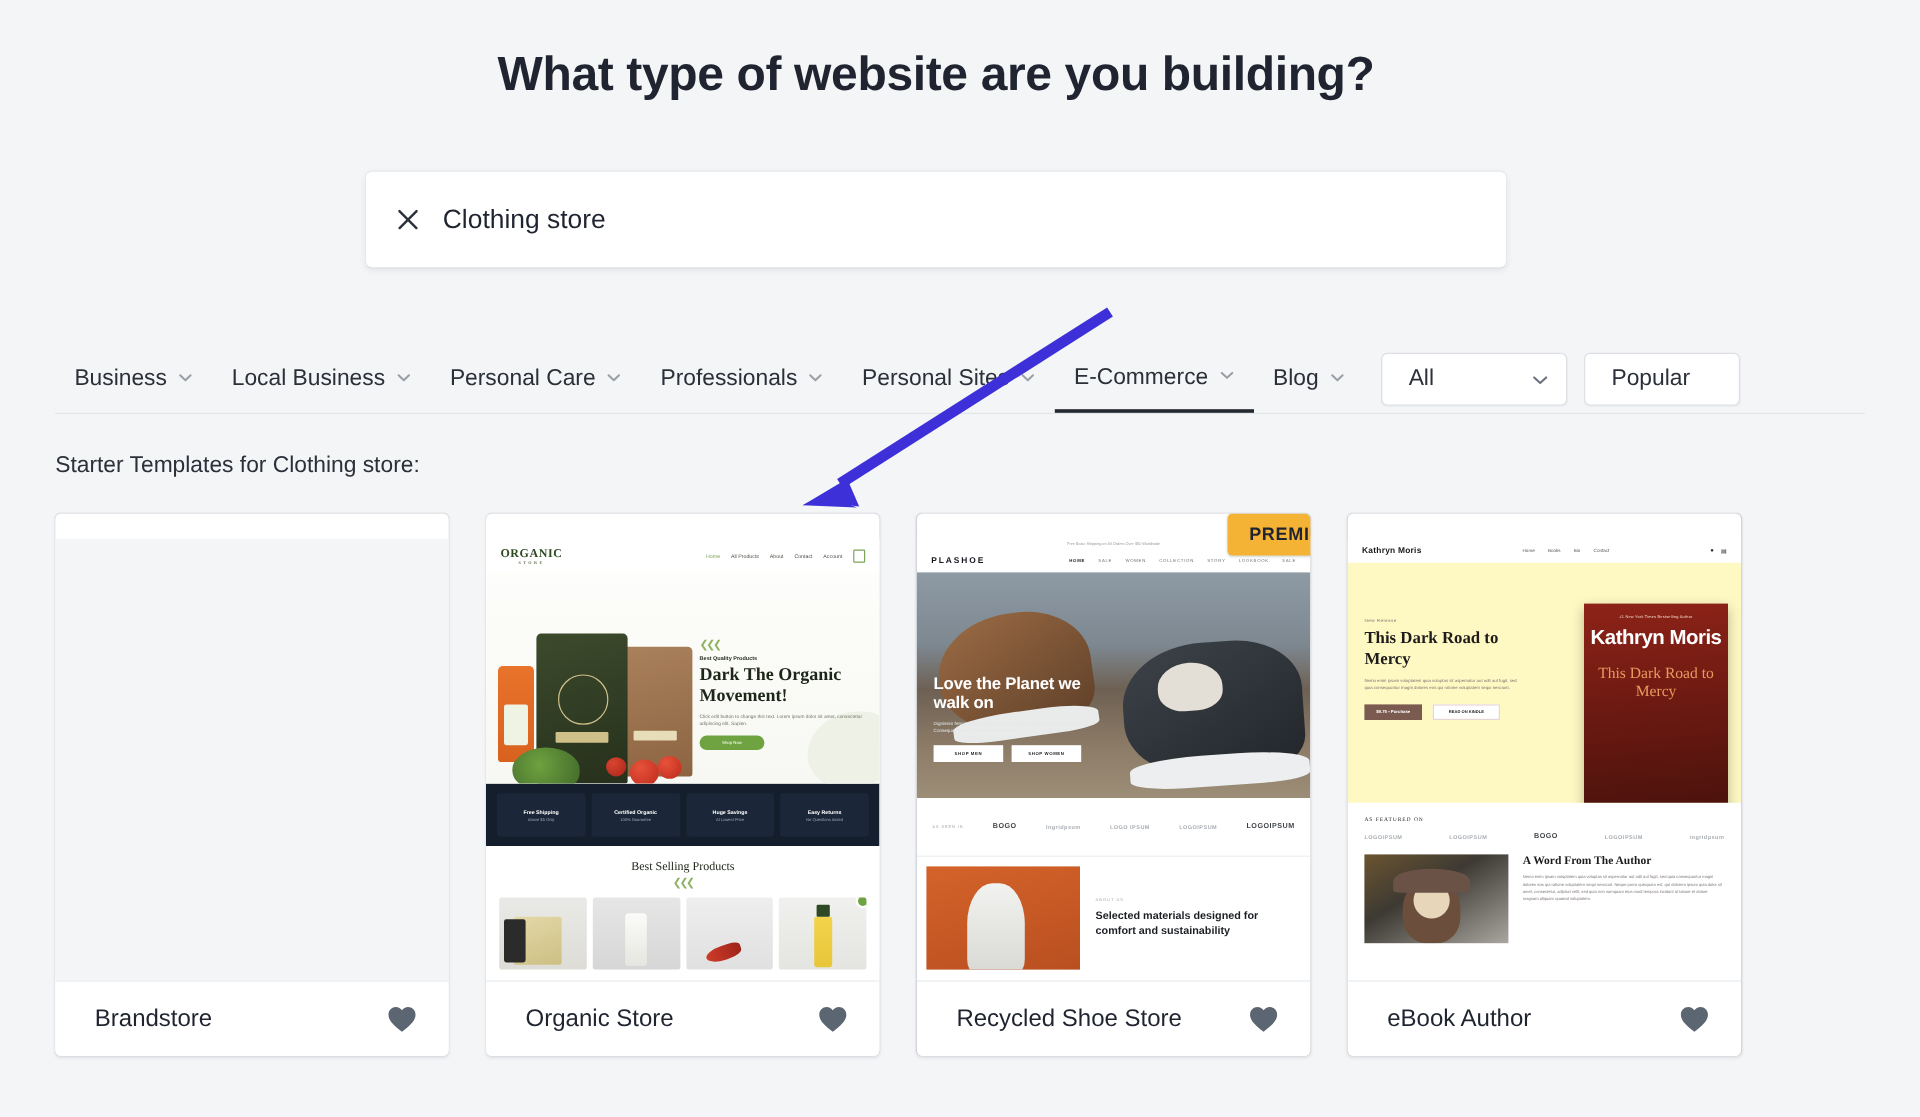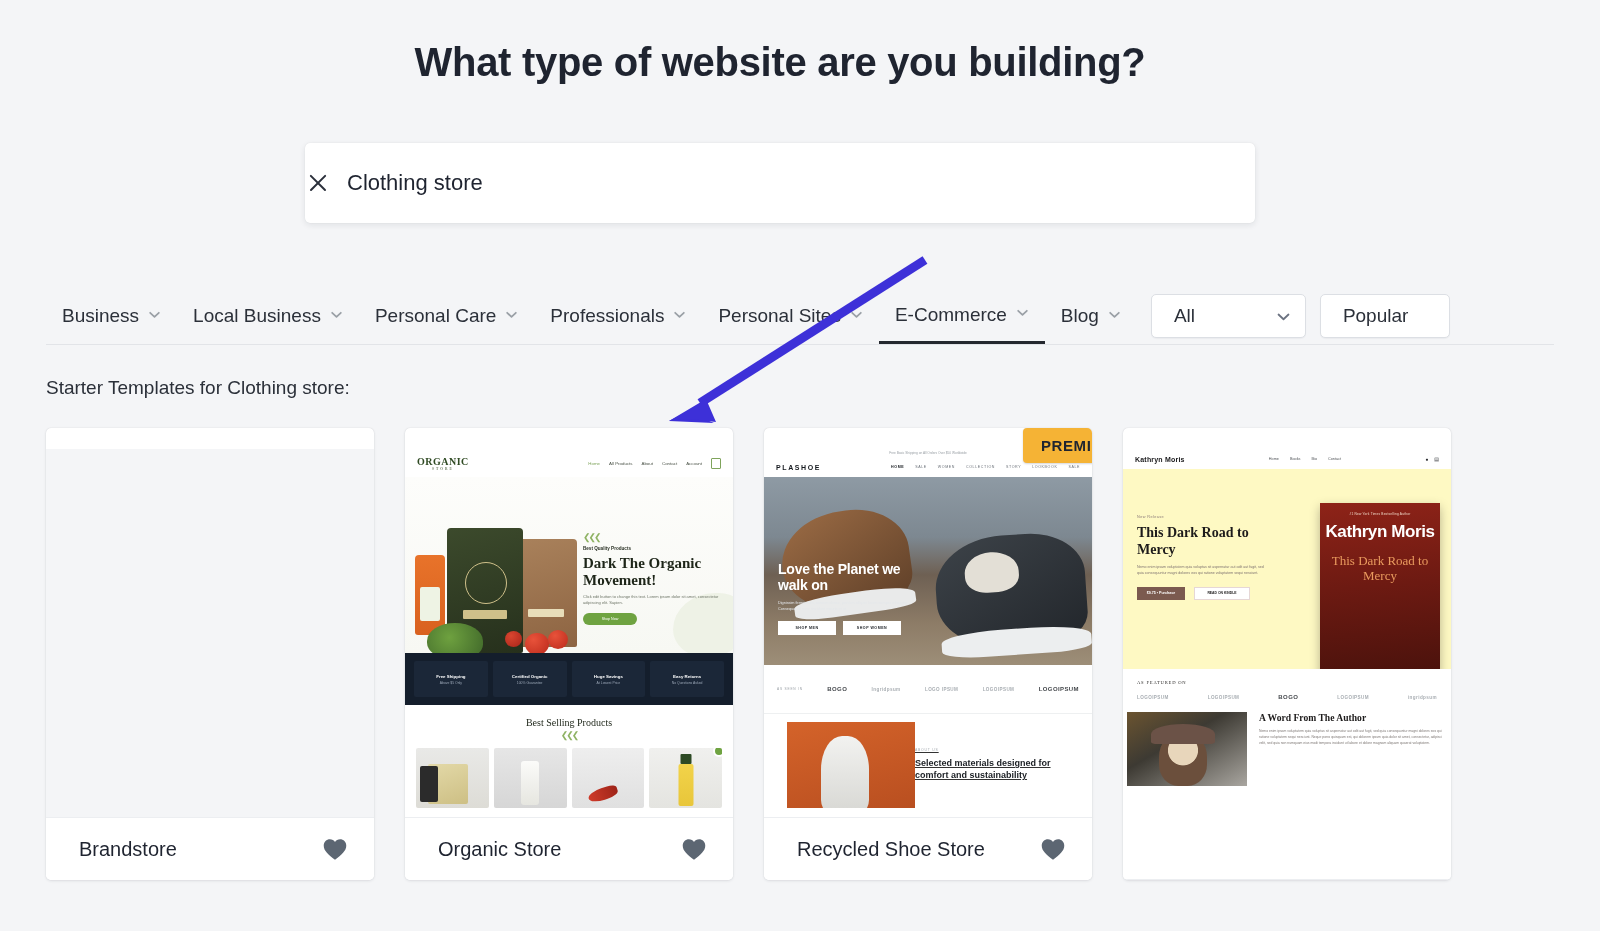--- a/index.html
+++ b/index.html
@@ -19,21 +19,21 @@
     letter-spacing: -0.3px;
   }
 
   
   .search-box {
     position: absolute; left: 305px; top: 143px;
     width: 950px; height: 80px;
     background: #ffffff;
     border-radius: 5px;
     box-shadow: 0 2px 6px rgba(22,30,45,.09), 0 0 1px rgba(22,30,45,.12);
-    display: flex; align-items: center; 
+    display: flex; align-items: center; padding-left: 22px;
   }
   .clear-icon {
     width: 26px; height: 26px; position: relative; flex: 0 0 auto;
     margin-right: 16px; cursor: pointer;
   }
   .clear-icon::before, .clear-icon::after {
     content: ""; position: absolute; left: 2px; top: 12px;
     width: 22px; height: 1.8px; background: #2a2f3a; border-radius: 1px;
   }
   .clear-icon::before { transform: rotate(45deg); }
@@ -217,21 +217,21 @@
   .sh-h1 { font-size:14px; line-height:1.18; font-weight:700; color:#fff; letter-spacing:-.2px; }
   .sh-p  { font-size:3.8px; color:#e4e7ea; line-height:1.6; margin-top:6px; width:130px; }
   .sh-btns { display:flex; gap:7px; margin-top:9px; }
   .sh-btn { width:58px; height:14px; background:#fff; display:flex; align-items:center;
             justify-content:center; font-size:3.6px; font-weight:700; color:#1b1f24; letter-spacing:.5px; }
   .sh-logos { height:48px; background:#fff; display:flex; align-items:center;
               justify-content:space-between; padding:0 13px; }
   .sh-as { font-size:3.2px; letter-spacing:.8px; color:#9aa0a6; }
   .lg { font-size:6px; font-weight:700; color:#1b1f24; letter-spacing:.4px; opacity:.85; }
   .lg.soft { color:#9aa0a6; font-weight:600; font-size:4.6px; }
-  .sh-feat { background:#fff; display:flex; padding:8px 23px 0; border-top:1px solid #eef0f1;text-decoration:underline;}
+  .sh-feat { background:#fff; display:flex; gap:13px; padding:8px 8px 0; border-top:1px solid #eef0f1;}
   .sh-img { width:128px; height:86px; background:linear-gradient(165deg,#d4632a,#b94f20); position:relative; overflow:hidden;}
   .sh-img::after { content:""; position:absolute; left:34px; top:14px; width:48px; height:76px;
                    background:linear-gradient(180deg,#f2f2f0,#d8d8d4); border-radius:44% 44% 16% 16%; }
   .sh-ftxt { flex:1; padding-top:26px; }
   .sh-kick { font-size:3.4px; letter-spacing:.8px; color:#a2a8ae; }
   .sh-h2 { font-size:9px; line-height:1.34; font-weight:700; color:#1b1f24; margin-top:5px; }
 
   
   .eb-nav { height:20px; background:#fff; display:flex; align-items:center;
             justify-content:space-between; padding:0 12px; }
@@ -253,21 +253,21 @@
              background:linear-gradient(175deg,#8e2318 0%,#6d1a12 48%,#4a120c 100%);
              box-shadow:0 4px 10px rgba(0,0,0,.28); text-align:center; padding-top:9px; overflow:hidden; }
   .eb-book .bq { font-size:3.2px; color:#f0d9c8; letter-spacing:.2px; }
   .eb-book .bn { font-size:17px; line-height:1.02; font-weight:700; color:#fff;
                  margin-top:7px; letter-spacing:-.4px; }
   .eb-book .bt { font-family:"Liberation Serif", serif; font-size:13px; line-height:1.14;
                  color:#e99a5e; margin-top:14px; }
   .eb-feat { background:#fff; padding:11px 14px 0; }
   .eb-as { font-family:"Liberation Serif", serif; font-size:4.6px; letter-spacing:.8px; color:#2a2827; }
   .eb-logos { display:flex; align-items:center; justify-content:space-between; margin-top:9px; }
-  .eb-word { display:flex; gap:12px; padding:12px 4px 0; }
+  .eb-word { display:flex; gap:12px; padding:12px 14px 0; }
   .eb-photo { width:120px; height:74px; overflow:hidden;
               background:linear-gradient(150deg,#6b5430 0%,#3d3a33 40%,#a9a6a0 100%); position:relative; }
   .eb-photo::after { content:""; position:absolute; left:32px; top:20px; width:48px; height:54px;
                      background:radial-gradient(circle at 50% 34%, #e8d6bb 0 34%, #6b4f3c 36% 100%);
                      border-radius:46% 46% 40% 40%; }
   .eb-photo::before { content:""; position:absolute; left:24px; top:12px; width:64px; height:20px;
                      background:#6b5247; border-radius:50% 50% 10% 10%; z-index:2; }
   .eb-wtxt { flex:1; }
   .eb-h2 { font-family:"Liberation Serif", serif; font-size:9.6px; font-weight:700; color:#1d1b1b; }
   .eb-wp { font-size:3.4px; color:#7f7976; line-height:1.75; margin-top:6px; }
@@ -560,20 +560,28 @@
           </div>
           <div class="eb-word">
             <div class="eb-photo"></div>
             <div class="eb-wtxt">
               <div class="eb-h2">A Word From The Author</div>
               <div class="eb-wp">Nemo enim ipsam voluptatem quia voluptas sit aspernatur aut odit aut fugit, sed quia consequuntur magni dolores eos qui ratione voluptatem sequi nesciunt. Neque porro quisquam est, qui dolorem ipsum quia dolor sit amet, consectetur, adipisci velit, sed quia non numquam eius modi tempora incidunt ut labore et dolore magnam aliquam quaerat voluptatem.</div>
             </div>
           </div>
         </div>
       </div>
+      <div class="card-foot">
+        <span class="card-title">eBook Author</span>
+        <span class="heart">
+          <svg viewBox="0 0 24 22" width="26" height="24">
+              <path d="M12 21C6 16.2 1.6 12.6 1.6 7.9 1.6 4.4 4.2 2 7.3 2c2 0 3.7 1 4.7 2.5C13 3 14.7 2 16.7 2c3.1 0 5.7 2.4 5.7 5.9 0 4.7-4.4 8.3-10.4 13.1z" fill="#5c6672"></path>
+            </svg>
+        </span>
+      </div>
     </div>
 
   </div>
 
   <svg class="arrow-svg" viewBox="0 0 1600 931">
     <line x1="925" y1="260" x2="700" y2="403" stroke="#3d30d8" stroke-width="9" stroke-linecap="butt"></line>
     <polygon points="669,421 709,400 700,417 714,423" fill="#3d30d8"></polygon>
     <polygon points="669,421 706,399 716,422 690,419" fill="#3d30d8"></polygon>
   </svg>
 

